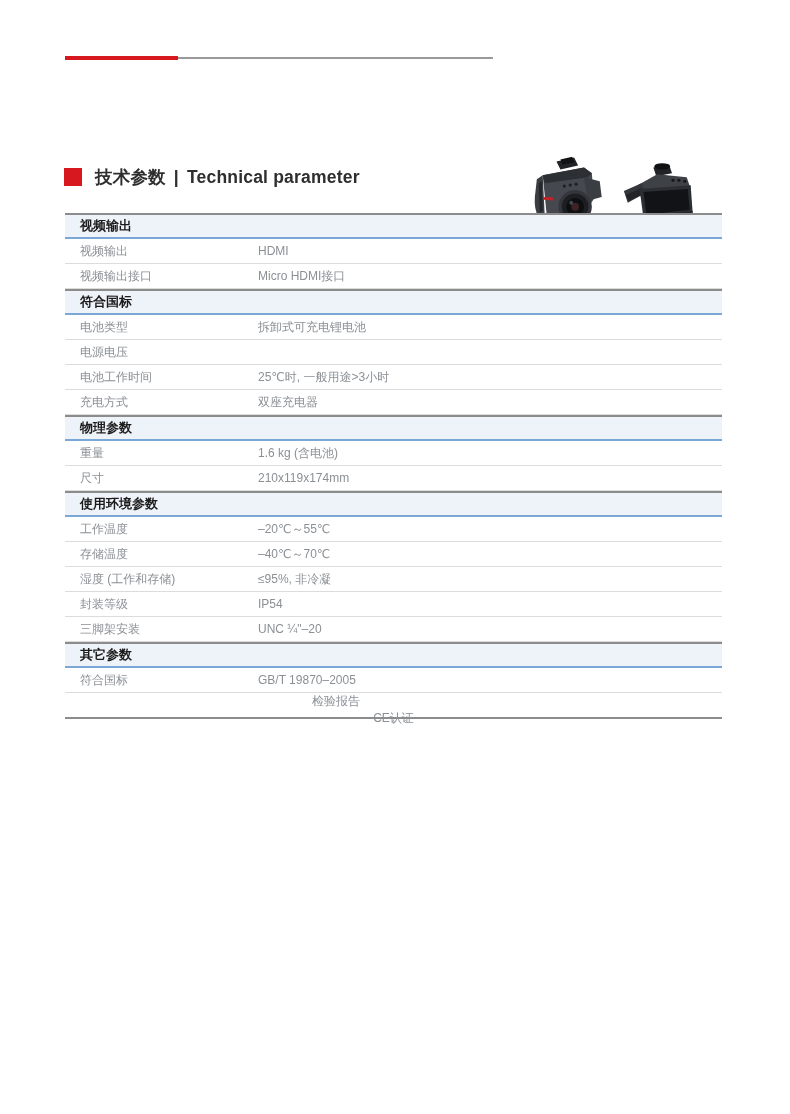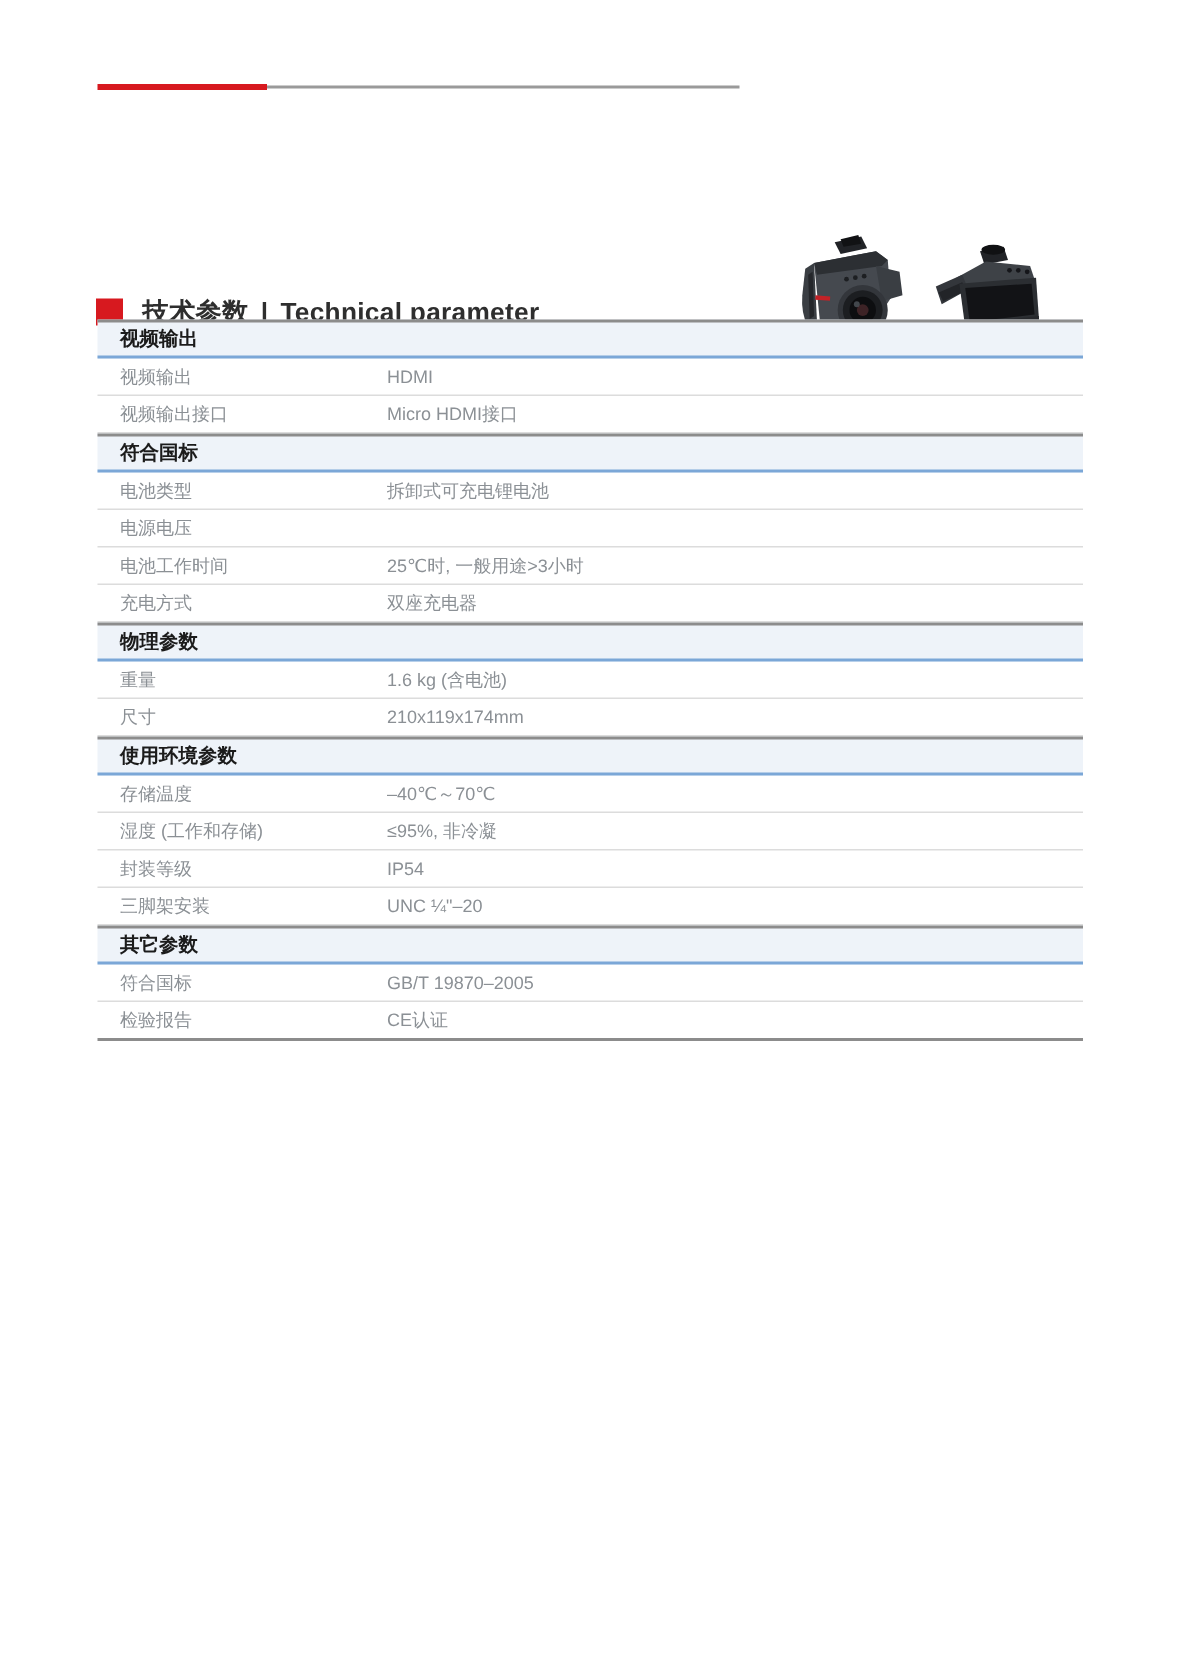--- a/index.html
+++ b/index.html
@@ -14,38 +14,38 @@
   html,body{margin:0;padding:0;}
   body{
     width:790px;height:1114px;background:#ffffff;position:relative;
     font-family:"Liberation Sans","DejaVu Sans",sans-serif;
     overflow:hidden;
   }
   .top-rule{position:absolute;left:65px;top:56px;width:428px;display:flex;align-items:center;}
   .top-rule .red-seg{width:113px;height:4px;background:var(--red);}
   .top-rule .gray-seg{flex:1;height:2px;background:#9a9a9a;}
 
-  .title-row{position:absolute;left:64px;top:165px;display:flex;align-items:center;margin-top:31px;}
+  .title-row{position:absolute;left:64px;top:165px;display:flex;align-items:center;}
   .title-square{width:18px;height:18px;background:var(--red);margin-right:13px;flex:none;}
   .title-text{font-size:17.5px;font-weight:bold;color:var(--text-dark);letter-spacing:0.2px;display:flex;align-items:center;}
   .title-divider{margin:0 8px;font-weight:bold;}
 
   .products{position:absolute;left:527px;top:153px;width:175px;height:78px;display:flex;align-items:flex-start;}
   .products svg{display:block;}
 
   .spec-table{position:absolute;left:65px;top:213px;width:657px;border-bottom:2px solid var(--border-dark);}
   .section-header{
     background:var(--header-bg);
     border-top:2px solid var(--border-dark);
     border-bottom:2px solid var(--border-blue);
     height:22px;line-height:22px;padding-left:15px;
     font-size:13px;font-weight:bold;color:#1b1b1b;
   }
   .spec-row{display:flex;height:24px;align-items:center;border-bottom:1px solid var(--row-line);font-size:12px;color:var(--text-gray);}
-  .spec-row:last-child{border-bottom:none;}
+  .spec-row:last-child{border-bottom:none;flex-direction:column;}
   .spec-label{width:178px;padding-left:15px;flex:none;}
   .spec-value{flex:1;}
 </style>
 </head>
 <body>
 
 <div class="top-rule">
   <div class="red-seg"></div>
   <div class="gray-seg"></div>
 </div>
@@ -136,20 +136,24 @@
     <div class="spec-row">
       <div class="spec-label">重量</div>
       <div class="spec-value">1.6 kg (含电池)</div>
     </div>
     <div class="spec-row">
       <div class="spec-label">尺寸</div>
       <div class="spec-value">210x119x174mm</div>
     </div>
     <div class="section-header">使用环境参数</div>
     <div class="spec-row">
+      <div class="spec-label">工作温度</div>
+      <div class="spec-value">–20℃～55℃</div>
+    </div>
+    <div class="spec-row">
       <div class="spec-label">存储温度</div>
       <div class="spec-value">–40℃～70℃</div>
     </div>
     <div class="spec-row">
       <div class="spec-label">湿度 (工作和存储)</div>
       <div class="spec-value">≤95%, 非冷凝</div>
     </div>
     <div class="spec-row">
       <div class="spec-label">封装等级</div>
       <div class="spec-value">IP54</div>

